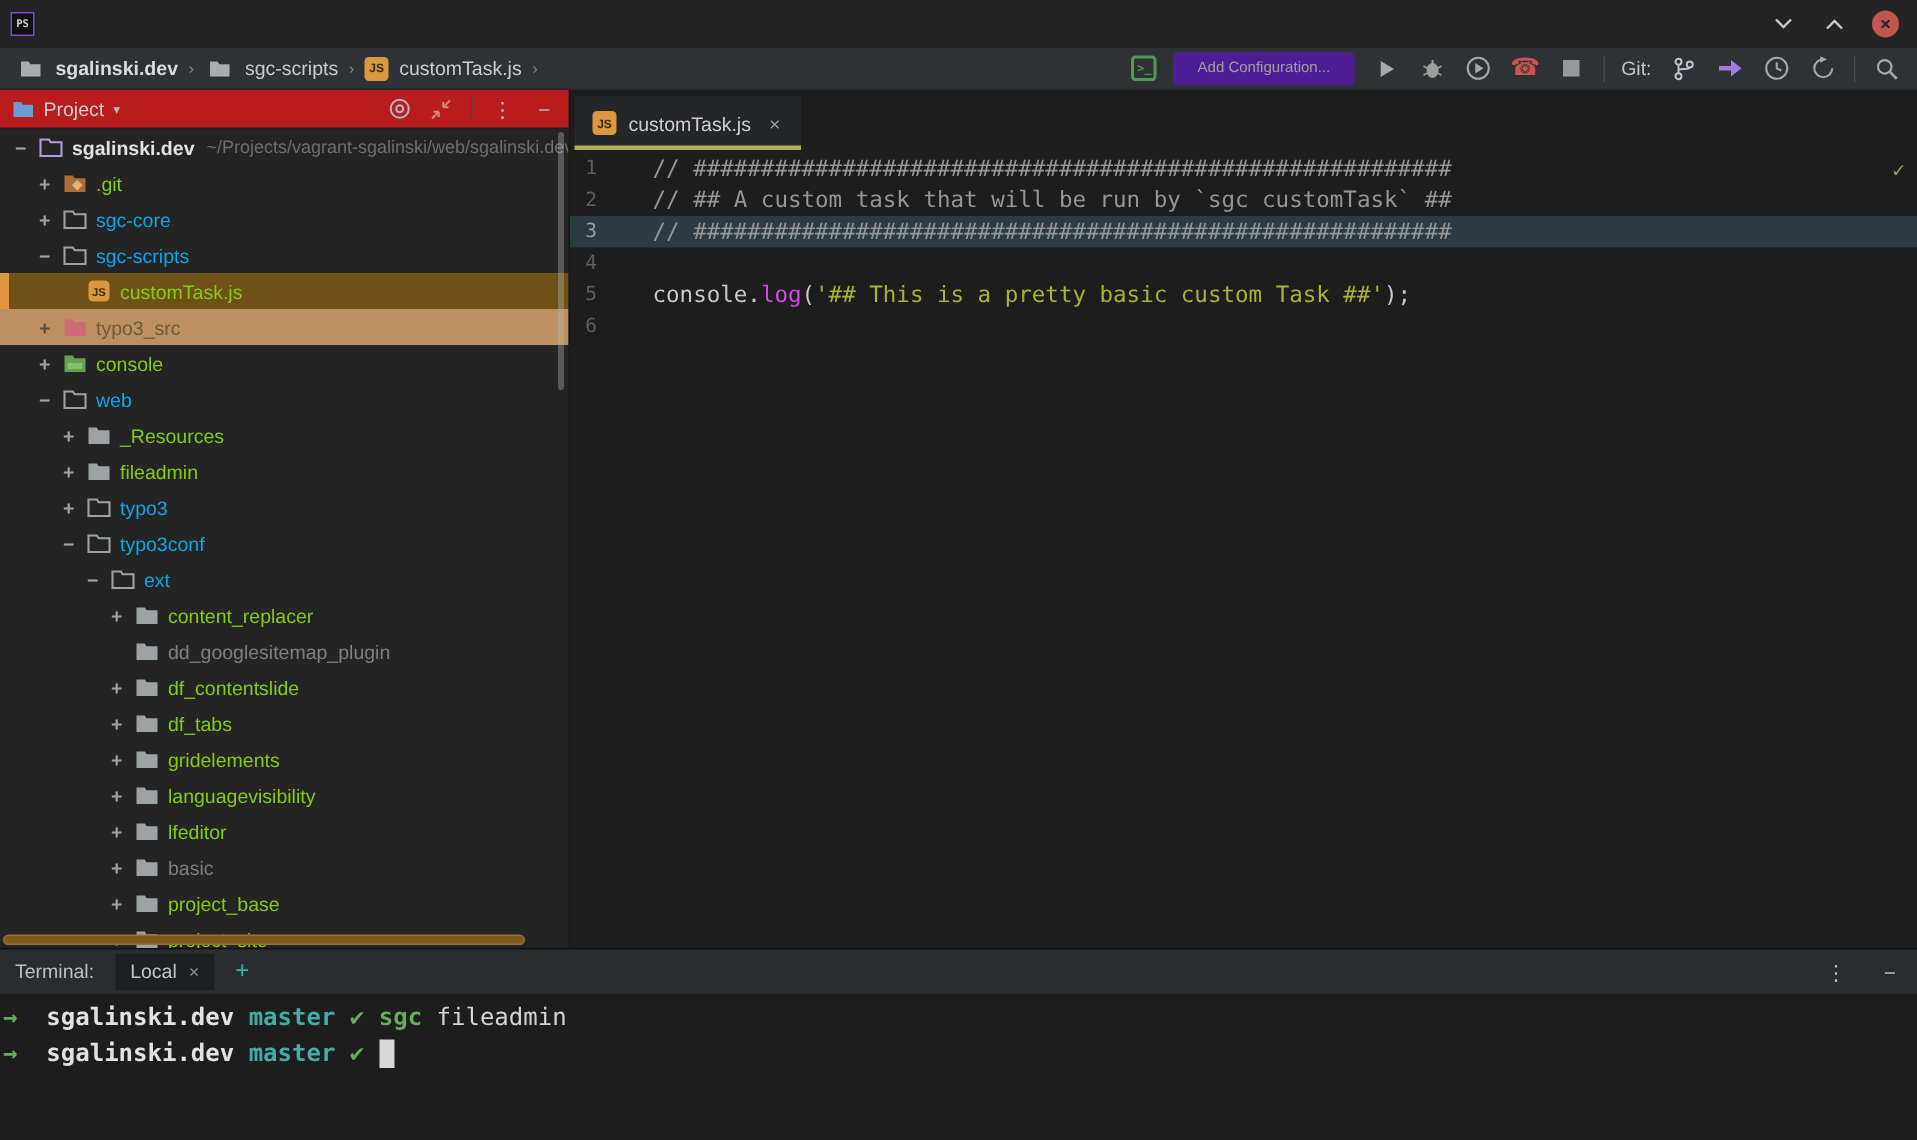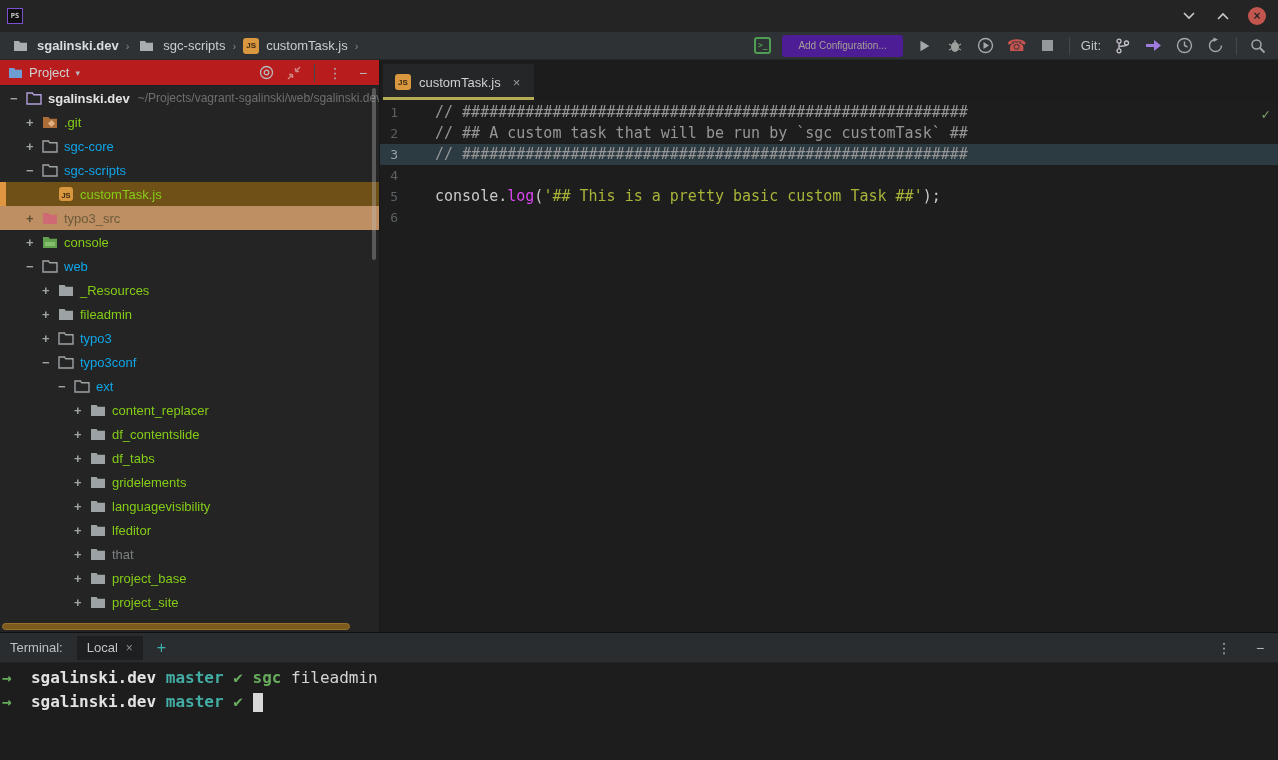--- a/index.html
+++ b/index.html
@@ -397,20 +397,30 @@
             <span class="expander">+</span>
             <span class="tree-icon">
               <svg width="16" height="14" viewBox="0 0 16 14">
                 <path d="M1 2 h5.5 l1.3 1.8 H15 V13 H1 Z" fill="#9da2a5"></path>
               </svg>
             </span>
             <span class="tree-label c-white">content_replacer</span>
           </div>
           <div class="tree-row">
             <span class="indent" style="width: 74px;"></span>
+            <span class="expander"></span>
+            <span class="tree-icon">
+              <svg width="16" height="14" viewBox="0 0 16 14">
+                <path d="M1 2 h5.5 l1.3 1.8 H15 V13 H1 Z" fill="#9da2a5"></path>
+              </svg>
+            </span>
+            <span class="tree-label c-dim">dd_googlesitemap_plugin</span>
+          </div>
+          <div class="tree-row">
+            <span class="indent" style="width: 74px;"></span>
             <span class="expander">+</span>
             <span class="tree-icon">
               <svg width="16" height="14" viewBox="0 0 16 14">
                 <path d="M1 2 h5.5 l1.3 1.8 H15 V13 H1 Z" fill="#9da2a5"></path>
               </svg>
             </span>
             <span class="tree-label c-white">df_contentslide</span>
           </div>
           <div class="tree-row">
             <span class="indent" style="width: 74px;"></span>
@@ -453,21 +463,21 @@
             <span class="tree-label c-white">lfeditor</span>
           </div>
           <div class="tree-row">
             <span class="indent" style="width: 74px;"></span>
             <span class="expander">+</span>
             <span class="tree-icon">
               <svg width="16" height="14" viewBox="0 0 16 14">
                 <path d="M1 2 h5.5 l1.3 1.8 H15 V13 H1 Z" fill="#9da2a5"></path>
               </svg>
             </span>
-            <span class="tree-label c-dim">that</span>
+            <span class="tree-label c-dim">basic</span>
           </div>
           <div class="tree-row">
             <span class="indent" style="width: 74px;"></span>
             <span class="expander">+</span>
             <span class="tree-icon">
               <svg width="16" height="14" viewBox="0 0 16 14">
                 <path d="M1 2 h5.5 l1.3 1.8 H15 V13 H1 Z" fill="#9da2a5"></path>
               </svg>
             </span>
             <span class="tree-label c-white">project_base</span>

